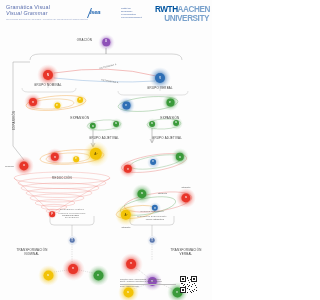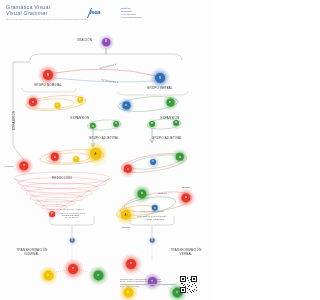--- a/index.html
+++ b/index.html
@@ -66,20 +66,24 @@
       <div class="isea-word">isea</div>
     </div>
 
     <div class="logo-inst">
       <div>Institut für</div>
       <div>Sprachliche</div>
       <div>Kommunikation</div>
       <div>und Mehrsprachigkeit</div>
     </div>
 
+    <div class="logo-rwth">
+      <div class="rwth-l1"><span class="rwth-b">RWTH</span><span class="rwth-t">AACHEN</span></div>
+      <div class="rwth-l2">UNIVERSITY</div>
+    </div>
   </div>
 
   <div class="canvas">
 
     <svg class="lines" viewBox="0 0 212 248">
 
       <path d="M106 22 L106 28 M30 34 Q30 28 40 28 L172 28 Q182 28 182 34" stroke="#999" stroke-width=".4" fill="none"></path>
       <path d="M106 28 L106 22" stroke="#999" stroke-width=".4"></path>
 
       <path d="M54 47 Q110 38 156 50" stroke="#e87f7a" stroke-width=".5" fill="none"></path>

